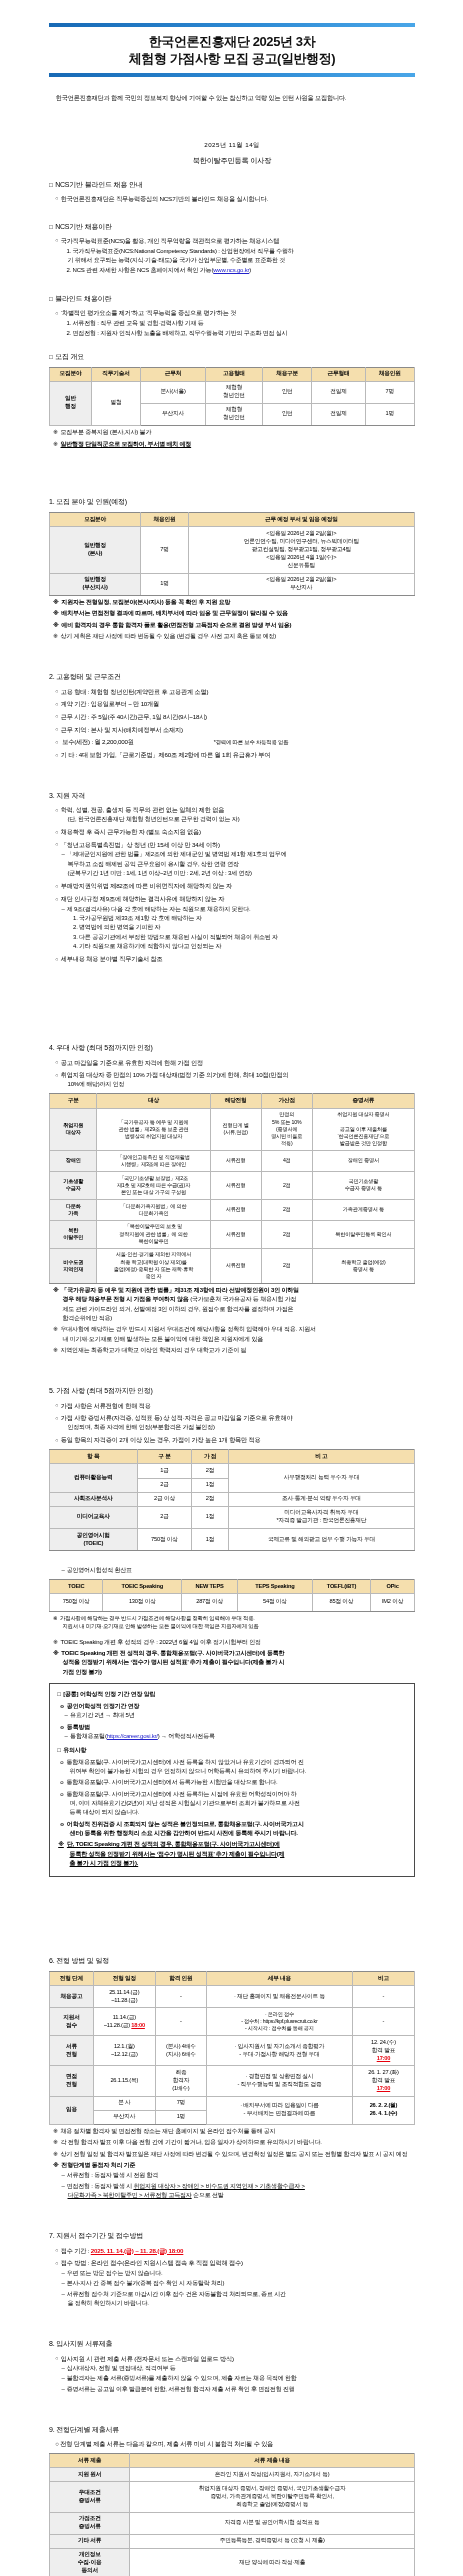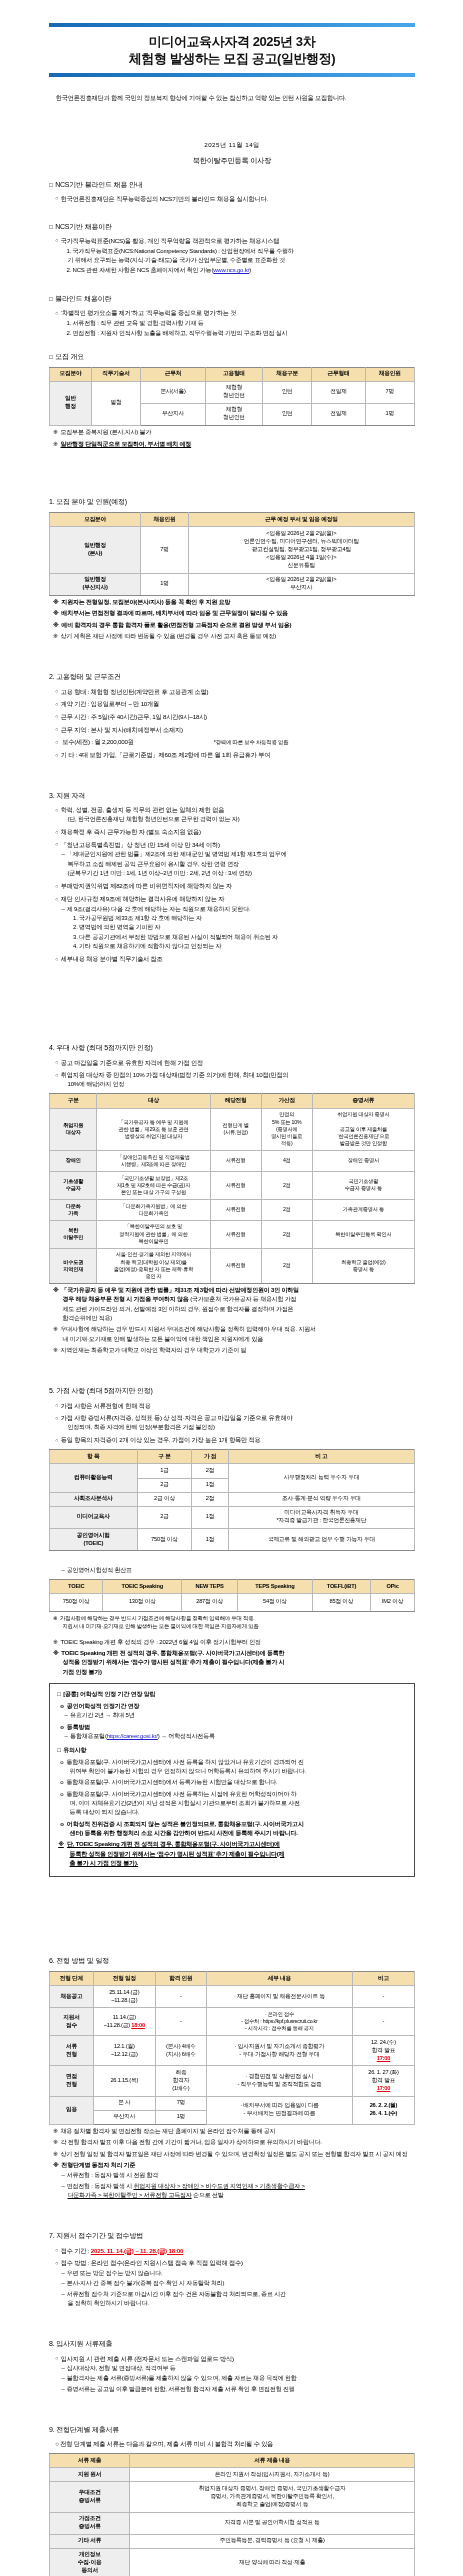--- a/index.html
+++ b/index.html
@@ -129,22 +129,22 @@
   .small { font-size: 5.4px; }
 </style>
 </head>
 <body>
 
 <div class="page">
 
   <div class="title-block">
     <div class="bar-top"></div>
     <div class="doc-title">
-      <span class="t-line">미디어교육사자격 2025년 3차</span>
-      <span class="t-line">체험형 발생하는 모집 공고(일반행정)</span>
+      <span class="t-line">한국언론진흥재단 2025년 3차</span>
+      <span class="t-line">체험형 가점사항 모집 공고(일반행정)</span>
     </div>
     <div class="bar-bottom"></div>
   </div>
 
   <p class="intro">한국언론진흥재단과 함께 국민의 정보복지 향상에 기여할 수 있는 참신하고 역량 있는 인턴 사원을 모집합니다.</p>
 
   <div class="gap-md"></div>
   <div class="sign-date">2025년  11월  14일</div>
   <div class="sign-org">북한이탈주민등록 이사장</div>
 

